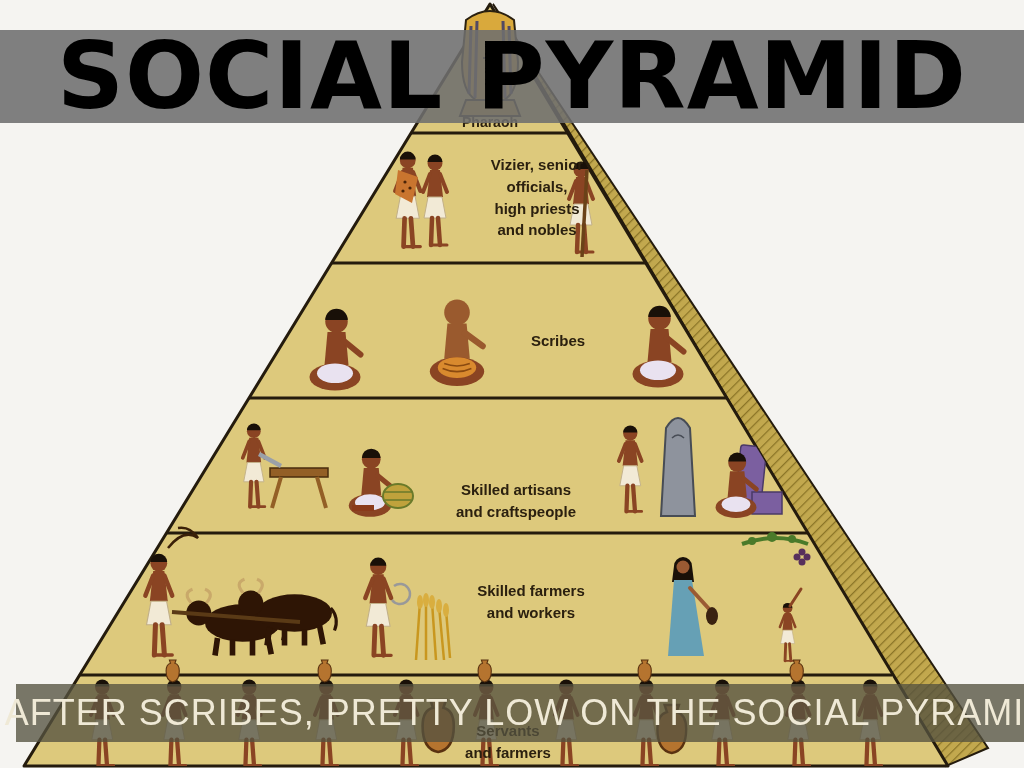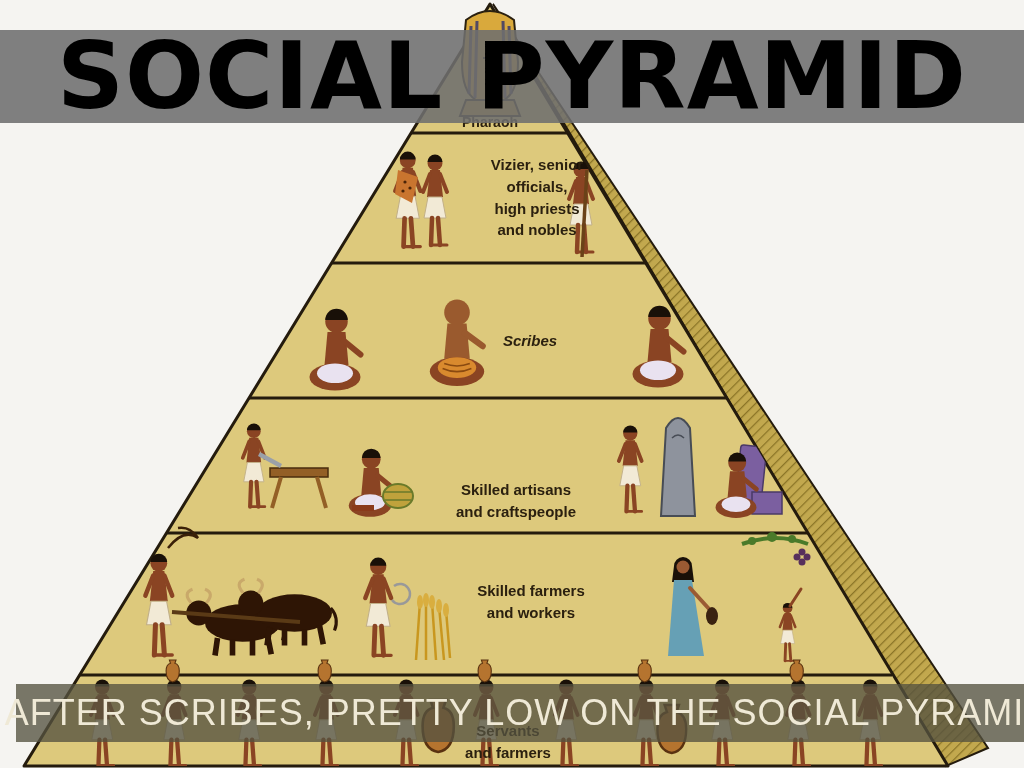--- a/index.html
+++ b/index.html
@@ -8,21 +8,21 @@
     background:#f5f4f1;font-family:"Liberation Sans",sans-serif;
   }
   .pyramid-art{position:absolute;left:0;top:0;z-index:1;}
   .level-label{
     position:absolute;transform:translateX(-50%);
     font:700 15px/1.45 "Liberation Sans",sans-serif;
     color:#2b200f;text-align:center;white-space:pre-line;z-index:2;
   }
   .label-pharaoh{left:490px;top:112px;font-size:14px;}
   .label-vizier{left:537px;top:154px;}
-  .label-scribes{left:530px;top:330px;font-style:italic;}
+  .label-scribes{left:558px;top:330px;}
   .label-artisans{left:516px;top:442px;margin-top:37px;}
   .label-peasants{left:531px;top:580px;}
   .label-servants{left:508px;top:720px;}
   .title-band{
     position:absolute;left:0;top:30px;width:1024px;height:93px;
     background:rgba(110,110,110,0.88);z-index:3;
     display:flex;align-items:center;justify-content:center;
   }
   .title-band h1{
     margin:0;font:700 93px/1 "DejaVu Sans",sans-serif;color:#000000;

